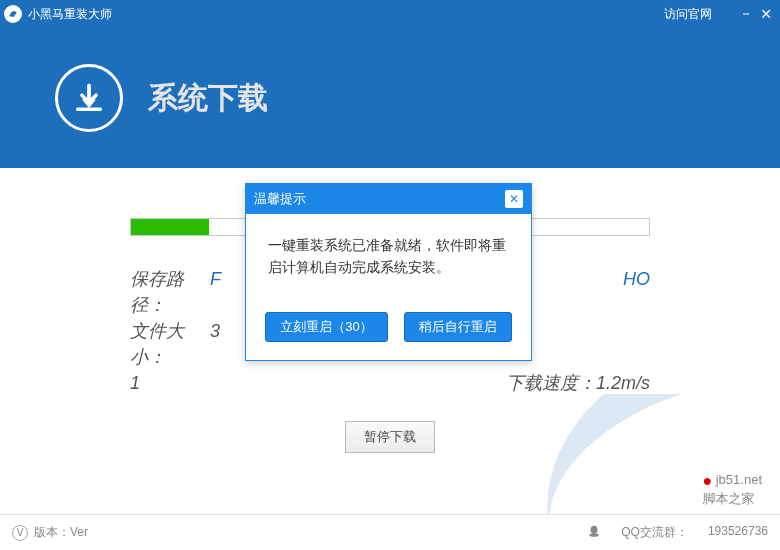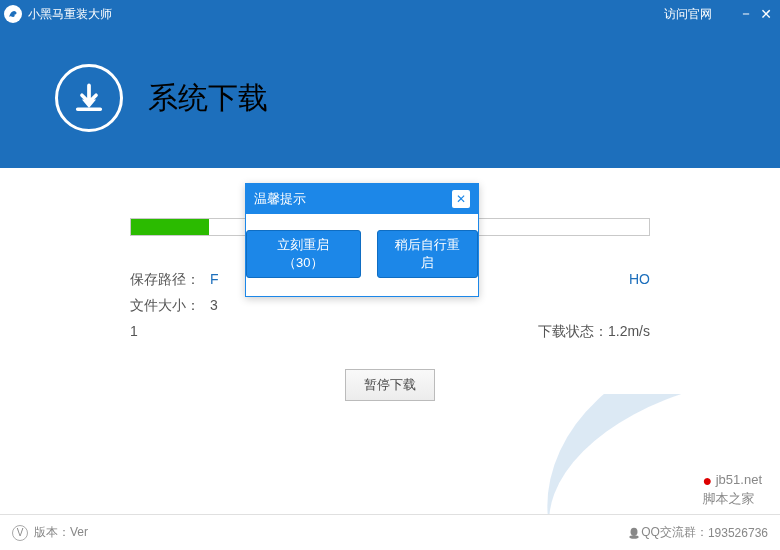--- a/index.html
+++ b/index.html
@@ -8,48 +8,48 @@
 .titlebar { height: 28px; background: #1d6fbc; display: flex; align-items: center; padding: 0 4px; color: #fff; font-size: 12px; }
 .titlebar .logo { width: 18px; height: 18px; border-radius: 50%; background: #fff; display: flex; align-items: center; justify-content: center; margin-right: 6px; }
 .titlebar .logo svg { width: 12px; height: 12px; fill: #1d6fbc; }
 .titlebar .spacer { flex: 1; }
 .titlebar .link { margin-right: 24px; cursor: pointer; }
 .titlebar .winbtn { width: 20px; text-align: center; cursor: pointer; font-size: 14px; }
 
 .header { height: 140px; background: #1d6fbc; display: flex; align-items: center; padding-left: 55px; }
 .header .dl-icon { width: 68px; height: 68px; border: 3px solid #fff; border-radius: 50%; display: flex; align-items: center; justify-content: center; margin-right: 25px; }
 .header .dl-icon svg { width: 34px; height: 34px; fill: #fff; }
-.header .title { color: #000000; font-size: 30px; font-weight: 400; }
+.header .title { color: #e5e5e5; font-size: 30px; font-weight: 700; }
 
 .content { padding: 50px 130px 0; position: relative; }
 .progress-bar { height: 18px; border: 1px solid #c9c9c9; background: #fff; margin-bottom: 30px; }
 .progress-fill { height: 100%; background: #2bbb00; width: 15%; }
 
-.info-grid { font-size: 14px; color: #555; line-height: 26px; }
+.info-grid { font-size: 18px; color: #555; line-height: 26px; font-style: italic; }
 .info-row { display: flex; }
 .info-label { width: 80px; }
 .info-val { color: #1d6fbc; }
 .info-right { margin-left: auto; }
 .info-right .lbl { color: #555; }
 
 .pause-btn { display: block; margin: 25px auto 0; padding: 6px 18px; background: linear-gradient(#f9f9f9,#ececec); border: 1px solid #bbb; font-size: 13px; color: #444; cursor: pointer; }
 
 
-.dialog { position: absolute; left: 245px; top: 183px; width: 234px; background: #fff; border: 1px solid #1c87e8; box-shadow: 0 2px 8px rgba(0,0,0,.2); }
+.dialog { position: absolute; left: 245px; top: 183px; width: 287px; background: #fff; border: 1px solid #1c87e8; box-shadow: 0 2px 8px rgba(0,0,0,.2); }
 .dialog-header { height: 30px; background: #1c87e8; color: #fff; font-size: 13px; display: flex; align-items: center; padding: 0 8px; }
 .dialog-header .spacer { flex: 1; }
 .dialog-close { width: 18px; height: 18px; background: #fff; color: #1c87e8; font-size: 12px; display: flex; align-items: center; justify-content: center; cursor: pointer; border-radius: 2px; }
 .dialog-body { padding: 20px 22px 18px; font-size: 14px; color: #333; line-height: 22px; }
 .dialog-actions { display: flex; gap: 16px; justify-content: center; padding: 16px 0 18px; }
 .dialog-actions button { background: #1c87e8; border: 1px solid #0f6dc2; color: #fff; font-size: 13px; padding: 5px 14px; border-radius: 3px; cursor: pointer; }
 
 .footer { position: absolute; bottom: 0; left: 0; right: 0; height: 36px; border-top: 1px solid #e0e0e0; display: flex; align-items: center; padding: 0 12px; font-size: 12px; color: #888; background: #fff; }
 .footer .vicon { width: 16px; height: 16px; border: 1px solid #aaa; border-radius: 50%; display: flex; align-items: center; justify-content: center; font-size: 10px; margin-right: 6px; }
 .footer .spacer { flex: 1; }
-.footer .qq { display: flex; align-items: center; gap: 0; }
+.footer .qq { display: flex; gap: 20px; }
 
 .watermark { position: absolute; right: 18px; bottom: 42px; font-size: 13px; color: #888; }
 .watermark .dot { color: #d00; font-size: 16px; vertical-align: middle; }
 
 .bg-swoosh { position: absolute; right: 0; bottom: 36px; width: 260px; height: 120px; opacity: .15; overflow: hidden; pointer-events: none; }
 .bg-swoosh::before { content:''; position:absolute; right:-60px; bottom:-80px; width:300px; height:200px; border-top:40px solid #1d6fbc; border-radius:60% 40% 0 0; transform: rotate(-15deg); }
 </style>
 </head>
 <body>
 
@@ -85,32 +85,33 @@
       <span class="info-label">保存路径：</span>
       <span class="info-val">F</span>
       <span class="info-right"><span class="info-val">HO</span></span>
     </div>
     <div class="info-row">
       <span class="info-label">文件大小：</span>
       <span>3</span>
     </div>
     <div class="info-row">
       <span>1</span>
-      <span class="info-right"><span class="lbl">下载状态：</span><span>1.2m/s</span></span>
+      <span class="info-right"><span class="lbl">下载速度：</span><span>1.2m/s</span></span>
     </div>
   </div>
   <button class="pause-btn">暂停下载</button>
 </div>
 
 <div class="dialog">
   <div class="dialog-header">
     <span>温馨提示</span>
     <span class="spacer"></span>
     <span class="dialog-close">✕</span>
   </div>
+  <div class="dialog-body">一键重装系统已准备就绪，软件即将重启计算机自动完成系统安装。</div>
   <div class="dialog-actions">
     <button>立刻重启（30）</button>
     <button>稍后自行重启</button>
   </div>
 </div>
 
 <div class="bg-swoosh"></div>
 
 <div class="watermark">
   <span class="dot">●</span> <span>jb51.net</span><br>

